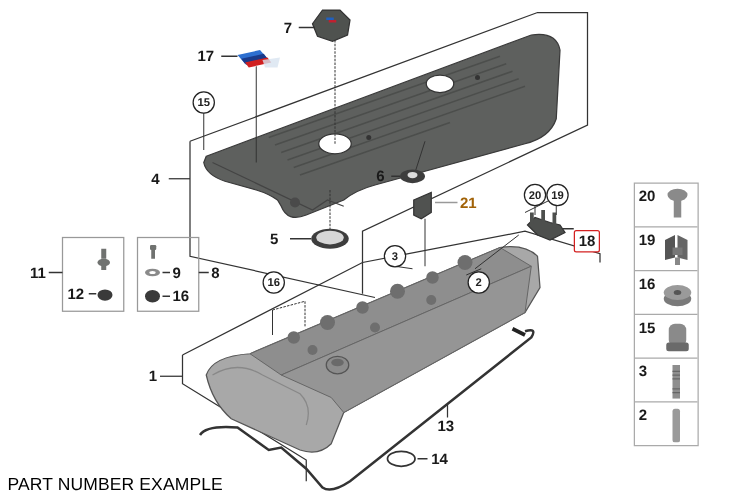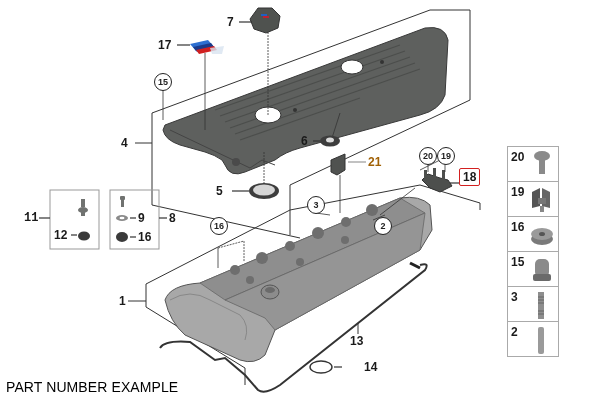--- a/index.html
+++ b/index.html
@@ -158,34 +158,34 @@
 
 <div class="lbl" style="left:227px;top:16px;">7</div>
 <div class="lbl" style="left:158px;top:39px;">17</div>
 <div class="circ" style="left:154px;top:73px;">15</div>
 <div class="lbl" style="left:121px;top:137px;">4</div>
 <div class="lbl" style="left:301px;top:135px;">6</div>
 <div class="lbl" style="left:216px;top:185px;">5</div>
 <div class="lbl" style="left:368px;top:156px;color:#a16207;">21</div>
 <div class="circ" style="left:419px;top:147px;">20</div>
 <div class="circ" style="left:437px;top:147px;">19</div>
-<div class="box18" style="left:459px;top:168px;">18</div>
+<div class="box18" style="left:459px;top:184px;">18</div>
 <div class="circ" style="left:307px;top:196px;">3</div>
 <div class="circ" style="left:374px;top:217px;">2</div>
 <div class="circ" style="left:210px;top:217px;">16</div>
 
-<div class="lbl" style="left:24px;top:212px;font-family:Liberation Mono, monospace;">11</div>
+<div class="lbl" style="left:24px;top:212px;">11</div>
 <div class="lbl" style="left:54px;top:229px;">12</div>
 <div class="lbl" style="left:138px;top:212px;">9</div>
 <div class="lbl" style="left:169px;top:212px;">8</div>
 <div class="lbl" style="left:138px;top:231px;">16</div>
 
 <div class="lbl" style="left:119px;top:295px;">1</div>
 <div class="lbl" style="left:350px;top:335px;">13</div>
-<div class="lbl" style="left:364px;top:361px;text-align:center;">14</div>
+<div class="lbl" style="left:345px;top:361px;text-align:center;">14</div>
 
 <div class="legend">
   <div class="cell">
     <span class="num">20</span>
     <svg width="24" height="30">
       <ellipse cx="12" cy="7" rx="8" ry="5" fill="#8a8a8a"></ellipse>
       <rect x="9" y="10" width="6" height="15" fill="#8a8a8a"></rect>
     </svg>
   </div>
   <div class="cell">

